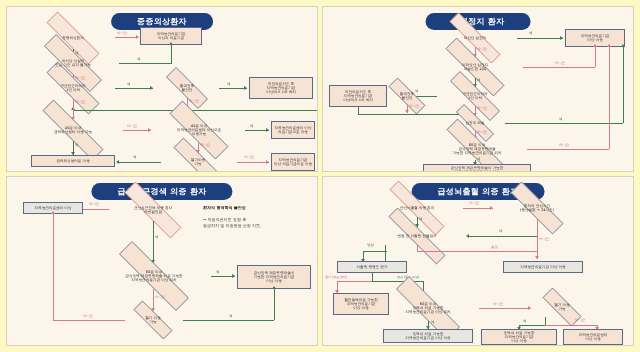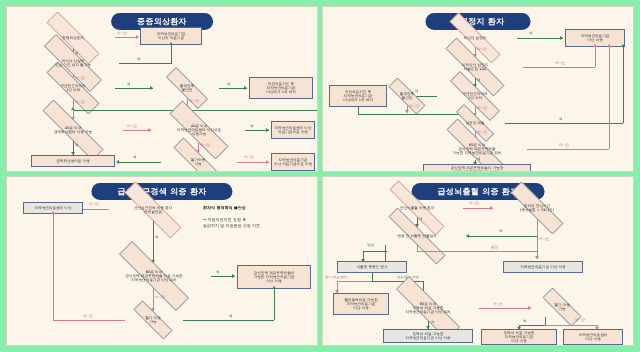--- a/index.html
+++ b/index.html
@@ -1,17 +1,17 @@
 <!DOCTYPE html>
 <html><head>
 <meta charset="utf-8">
 <style>
   html,body{margin:0;padding:0;background:#ffffff;}
   body{width:640px;height:352px;overflow:hidden;font-family:"DejaVu Sans","Liberation Sans",sans-serif;}
-  #root{position:relative;width:640px;height:352px;background:#86efac;}
+  #root{position:relative;width:640px;height:352px;background:#fef9c3;}
 
   .panel{position:absolute;background:#fbf6e9;border:1px solid #d9d2c0;box-sizing:border-box;overflow:hidden;}
   .p1{left:6px;top:6px;width:312px;height:166px;}
   .p2{left:322px;top:6px;width:312px;height:166px;}
   .p3{left:6px;top:176px;width:312px;height:170px;}
   .p4{left:322px;top:176px;width:312px;height:170px;}
 
   .title-pill{position:absolute;top:6px;left:50%;transform:translateX(-50%);
     background:#1d3f7d;color:#ffffff;border-radius:10px;
     font-size:8px;font-weight:bold;letter-spacing:.3px;

